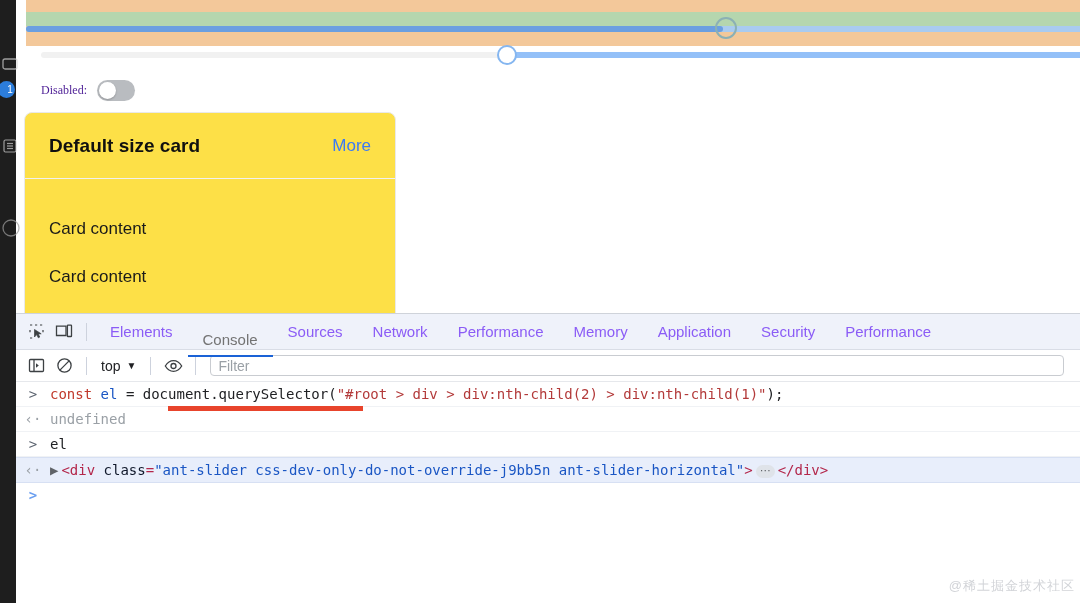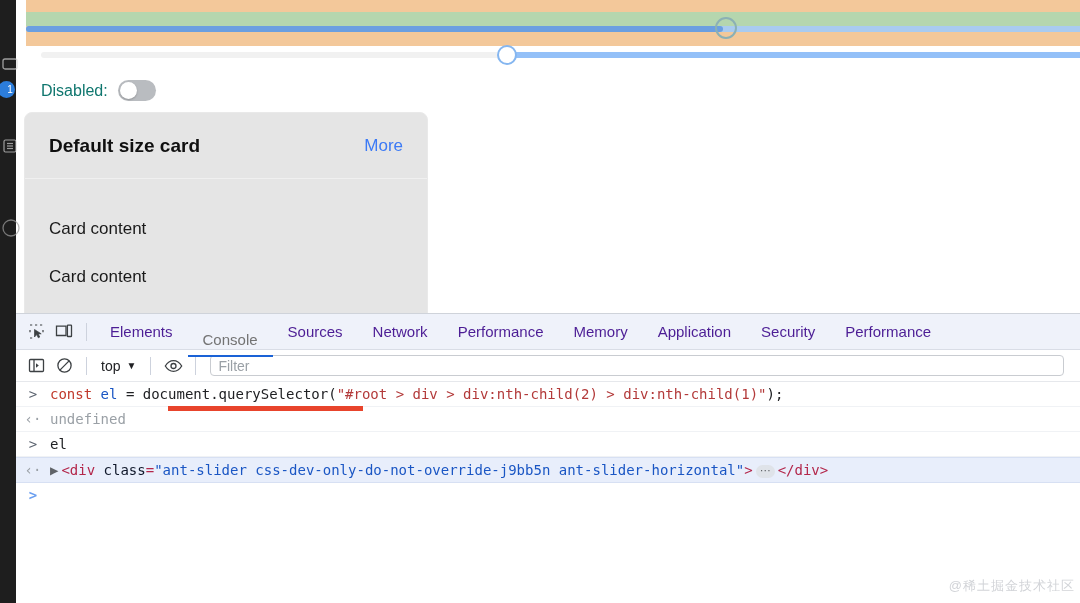--- a/index.html
+++ b/index.html
@@ -115,45 +115,45 @@
     border: 2px solid #85b6f0;
   }
 
   
   .disabled-row {
     position: absolute;
     left: 25px; top: 80px;
     display: flex; align-items: center; gap: 10px;
   }
   .disabled-label {
-    font-size: 16px;
-    color: #0f766e;
-    font-family: Liberation Sans, sans-serif;
+    font-size: 12px;
+    color: #4c1d95;
+    font-family: Liberation Serif, serif;
   }
   .switch {
     position: relative;
     width: 38px; height: 21px;
     border-radius: 11px;
     background: #b9bcc0;
   }
   .switch .knob {
     position: absolute;
     left: 2px; top: 2px;
     width: 17px; height: 17px;
     border-radius: 50%;
     background: #ffffff;
     box-shadow: 0 1px 2px rgba(0,0,0,.22);
   }
 
   
   .card {
     position: absolute;
     left: 8px; top: 112px;
-    width: 404px;
-    background: #e5e5e5;
+    width: 372px;
+    background: #fde047;
     border: 1px solid #e9e9e9;
     border-radius: 8px;
     overflow: hidden;
   }
   .card-head {
     height: 66px;
     border-bottom: 1px solid #f0f0f0;
     display: flex; align-items: center; justify-content: space-between;
     padding: 0 24px;
   }
@@ -199,21 +199,21 @@
     flex: 0 0 auto;
   }
   .dt-sep {
     width: 1px; height: 18px;
     background: #cdd2dd;
     margin: 0 8px;
     flex: 0 0 auto;
   }
   .dt-tab {
     font-size: 15px;
-    color: #4c1d95;
+    color: #8b5cf6;
     padding: 0 15px;
     height: 35px;
     line-height: 35px;
     cursor: pointer;
     flex: 0 0 auto;
   }
   .dt-tab.active {
     color: #737373;
     box-shadow: inset 0 -2px 0 #1a62d6;
     margin-top: 16px;

